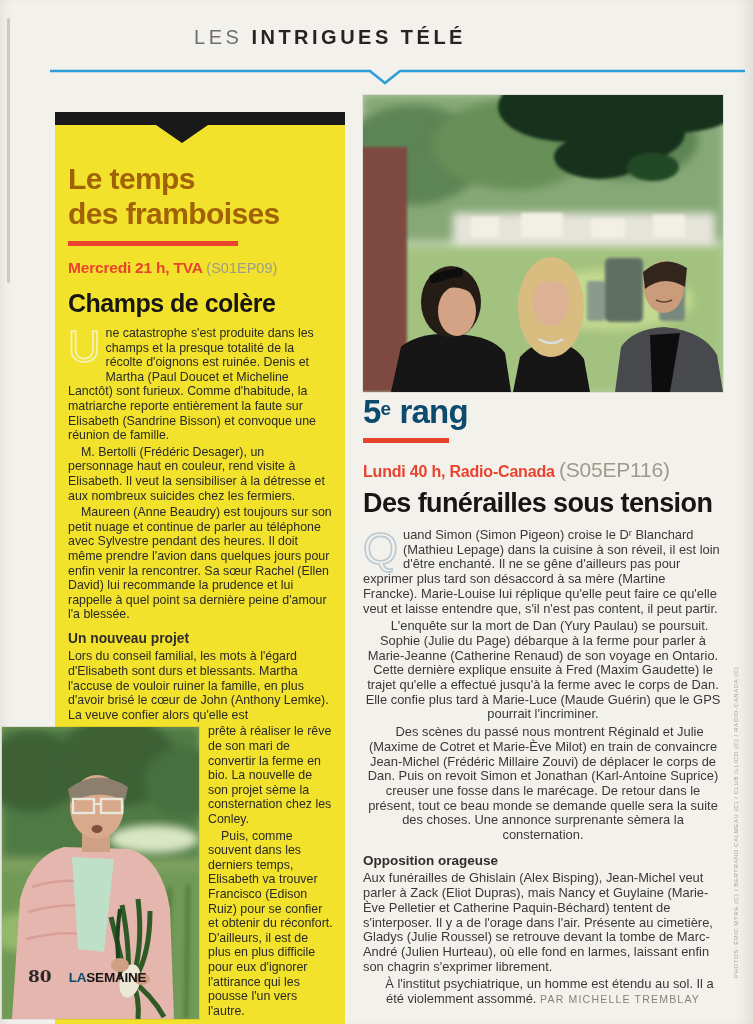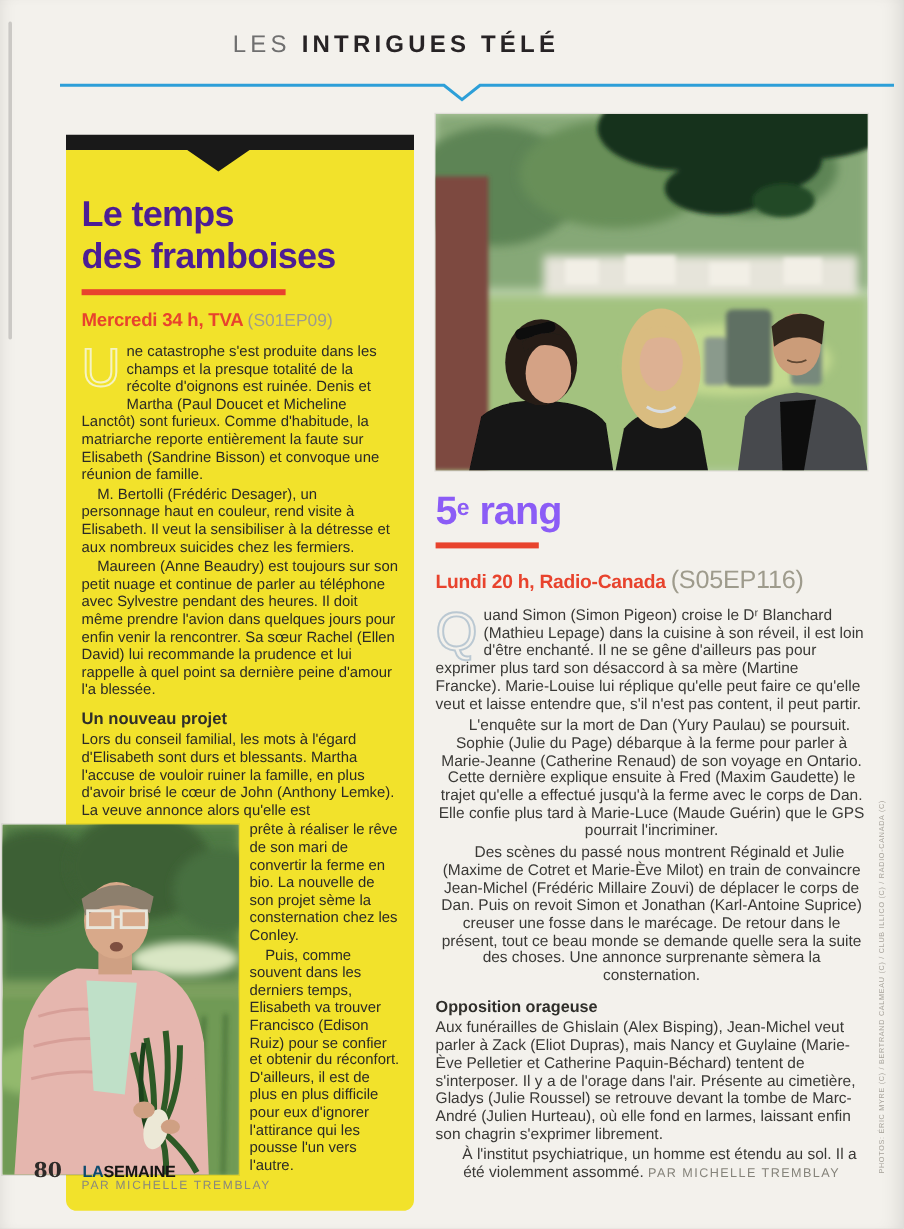--- a/index.html
+++ b/index.html
@@ -13,40 +13,40 @@
   .section-header{position:absolute;left:0;top:26px;width:660px;text-align:center;font-size:20px;letter-spacing:3.5px;}
   .section-header .prefix{color:#6f6f6f;font-weight:400;}
   .section-header .title{color:#272325;font-weight:800;}
   .header-rule{position:absolute;left:0;top:62px;}
 
   
   .left-card{position:absolute;left:55px;top:112px;width:290px;}
   .card-tab{display:block;}
   .yellow-fill{background:#f2e22b;margin-top:-19px;padding:36px 12px 12px 13px;min-height:766px;
                border-radius:0 0 9px 9px;position:relative;}
-  .show-title{font-weight:800;font-size:30px;line-height:35px;letter-spacing:-.6px;color:#4c1d95;}
+  .show-title{font-weight:800;font-size:30px;line-height:35px;letter-spacing:-.6px;color:#a16207;}
   .title-rule{width:170px;height:5px;background:#e8432d;margin:10px 0 13px 0;}
   .sched{font-size:15.5px;font-weight:800;color:#e8432d;letter-spacing:-.2px;}
   .sched .ep{font-weight:400;color:#9e9b8c;font-size:14.5px;letter-spacing:0;}
   .headline-l{font-weight:800;font-size:25px;letter-spacing:-.5px;color:#181614;margin-top:13px;line-height:27px;}
   .body-l{margin-top:9px;font-size:12.4px;line-height:14.6px;color:#2b2a26;}
   .body-l p{margin:0 0 2px 0;}
   .body-l p.ind{text-indent:13px;}
   .subhead{font-weight:700;font-size:13.8px;color:#2f2e2a;margin:10px 0 3px 0;}
   .dropcap{float:left;font-size:45px;line-height:38px;height:42px;margin:2px 5px 0 0;font-weight:400;
            color:rgba(0,0,0,0);}
   .dc-left{-webkit-text-stroke:1.6px #f5f3c4;}
   .dc-right{-webkit-text-stroke:1.6px #bac8d2;}
   .inset-photo{float:left;width:197px;height:292px;margin:3px 9px 2px -66px;box-shadow:0 0 0 1px rgba(0,0,0,.08);}
   .byline{font-size:10px;letter-spacing:1.4px;color:#8a887c;margin-top:4px;font-weight:400;}
 
   
   .right-col{position:absolute;left:363px;top:95px;width:360px;}
   .funeral-photo{display:block;width:360px;height:297px;box-shadow:0 0 0 1px rgba(0,0,0,.08);}
-  .rank-title{margin-top:15px;font-weight:800;font-size:33px;letter-spacing:-.8px;color:#8b5cf6;line-height:34px;}
+  .rank-title{font-weight:800;font-size:33px;letter-spacing:-.8px;color:#0c4a6e;line-height:34px;}
   .rank-title sup{font-size:19px;vertical-align:8px;letter-spacing:0;}
   .rule-r{width:86px;height:5px;background:#e8432d;margin-top:9px;}
   .sched-r{margin-top:15px;font-size:16px;font-weight:800;color:#e8432d;letter-spacing:-.2px;}
   .sched-r .ep{font-weight:400;color:#9e9b8c;font-size:21px;}
   .headline-r{font-weight:800;font-size:27px;letter-spacing:-.6px;color:#181614;margin-top:7px;line-height:29px;}
   .body-r{margin-top:10px;font-size:12.9px;line-height:14.7px;color:#3a3936;}
   .body-r p{margin:0 0 3px 0;}
   .body-r p.ind{text-indent:13px;text-align:center;}
   .subhead-r{font-weight:700;font-size:13.5px;color:#2f2e2a;margin:11px 0 3px 0;}
   .byline-inline{font-size:10.5px;letter-spacing:1.2px;color:#85837a;}
@@ -79,30 +79,31 @@
     <svg class="card-tab" width="290" height="32" viewBox="0 0 290 32" style="position:relative;z-index:2;">
       <polygon points="0,0 290,0 290,13 153,13 127,31 101,13 0,13" fill="#191919"></polygon>
     </svg>
     <div class="yellow-fill">
       <div class="show-title">
         <div>Le temps</div>
         <div>des framboises</div>
       </div>
       <div class="title-rule"></div>
       <div class="sched">
-        <span>Mercredi 34 h, TVA</span>
+        <span>Mercredi 21 h, TVA</span>
         <span class="ep">(S01EP09)</span>
       </div>
+      <div class="headline-l">Champs de colère</div>
 
       <div class="body-l">
         <p><span class="dropcap dc-left">U</span><span>ne catastrophe s'est produite dans les champs et la presque totalité de la récolte d'oignons est ruinée. Denis et Martha (Paul Doucet et Micheline Lanctôt) sont furieux. Comme d'habitude, la matriarche reporte entièrement la faute sur Elisabeth (Sandrine Bisson) et convoque une réunion de famille.</span></p>
         <p class="ind">M. Bertolli (Frédéric Desager), un personnage haut en couleur, rend visite à Elisabeth. Il veut la sensibiliser à la détresse et aux nombreux suicides chez les fermiers.</p>
         <p class="ind">Maureen (Anne Beaudry) est toujours sur son petit nuage et continue de parler au téléphone avec Sylvestre pendant des heures. Il doit même prendre l'avion dans quelques jours pour enfin venir la rencontrer. Sa sœur Rachel (Ellen David) lui recommande la prudence et lui rappelle à quel point sa dernière peine d'amour l'a blessée.</p>
         <div class="subhead">Un nouveau projet</div>
-        <p>Lors du conseil familial, les mots à l'égard d'Elisabeth sont durs et blessants. Martha l'accuse de vouloir ruiner la famille, en plus d'avoir brisé le cœur de John (Anthony Lemke). La veuve annonce alors qu'elle est</p>
+        <p>Lors du conseil familial, les mots à l'égard d'Elisabeth sont durs et blessants. Martha l'accuse de vouloir ruiner la famille, en plus d'avoir brisé le cœur de John (Anthony Lemke). La veuve confier alors qu'elle est</p>
 
         <svg class="inset-photo" viewBox="0 0 197 292" preserveAspectRatio="none">
           <defs>
             <filter id="fb1" x="-20%" y="-20%" width="140%" height="140%">
                 <feGaussianBlur stdDeviation="4"></feGaussianBlur>
               </filter>
             <filter id="fb2" x="-20%" y="-20%" width="140%" height="140%">
                 <feGaussianBlur stdDeviation="2"></feGaussianBlur>
               </filter>
             <filter id="fb3" x="-20%" y="-20%" width="140%" height="140%">
@@ -215,23 +216,24 @@
         <path d="M280,177 Q301,158 324,173 L322,192 Q301,179 282,194 Z" fill="#31261d"></path>
         <path d="M293,205 Q301,209 309,205" stroke="#5f4632" stroke-width="1.6" fill="none"></path>
       </g>
     </svg>
 
     <div class="rank-title">
       <span>5</span><sup>e</sup><span> rang</span>
     </div>
     <div class="rule-r"></div>
     <div class="sched-r">
-      <span>Lundi 20 h, Radio-Canada</span>
+      <span>Lundi 40 h, Radio-Canada</span>
       <span class="ep">(S05EP116)</span>
     </div>
+    <div class="headline-r">Des funérailles sous tension</div>
 
     <div class="body-r">
       <p><span class="dropcap dc-right">Q</span><span>uand Simon (Simon Pigeon) croise le Dʳ Blanchard (Mathieu Lepage) dans la cuisine à son réveil, il est loin d'être enchanté. Il ne se gêne d'ailleurs pas pour exprimer plus tard son désaccord à sa mère (Martine Francke). Marie-Louise lui réplique qu'elle peut faire ce qu'elle veut et laisse entendre que, s'il n'est pas content, il peut partir.</span></p>
       <p class="ind">L'enquête sur la mort de Dan (Yury Paulau) se poursuit. Sophie (Julie du Page) débarque à la ferme pour parler à Marie-Jeanne (Catherine Renaud) de son voyage en Ontario. Cette dernière explique ensuite à Fred (Maxim Gaudette) le trajet qu'elle a effectué jusqu'à la ferme avec le corps de Dan. Elle confie plus tard à Marie-Luce (Maude Guérin) que le GPS pourrait l'incriminer.</p>
       <p class="ind">Des scènes du passé nous montrent Réginald et Julie (Maxime de Cotret et Marie-Ève Milot) en train de convaincre Jean-Michel (Frédéric Millaire Zouvi) de déplacer le corps de Dan. Puis on revoit Simon et Jonathan (Karl-Antoine Suprice) creuser une fosse dans le marécage. De retour dans le présent, tout ce beau monde se demande quelle sera la suite des choses. Une annonce surprenante sèmera la consternation.</p>
       <div class="subhead-r">Opposition orageuse</div>
       <p>Aux funérailles de Ghislain (Alex Bisping), Jean-Michel veut parler à Zack (Eliot Dupras), mais Nancy et Guylaine (Marie-Ève Pelletier et Catherine Paquin-Béchard) tentent de s'interposer. Il y a de l'orage dans l'air. Présente au cimetière, Gladys (Julie Roussel) se retrouve devant la tombe de Marc-André (Julien Hurteau), où elle fond en larmes, laissant enfin son chagrin s'exprimer librement.</p>
       <p class="ind"><span>À l'institut psychiatrique, un homme est étendu au sol. Il a été violemment assommé. </span><span class="byline-inline">PAR MICHELLE TREMBLAY</span></p>
     </div>
   </div>

